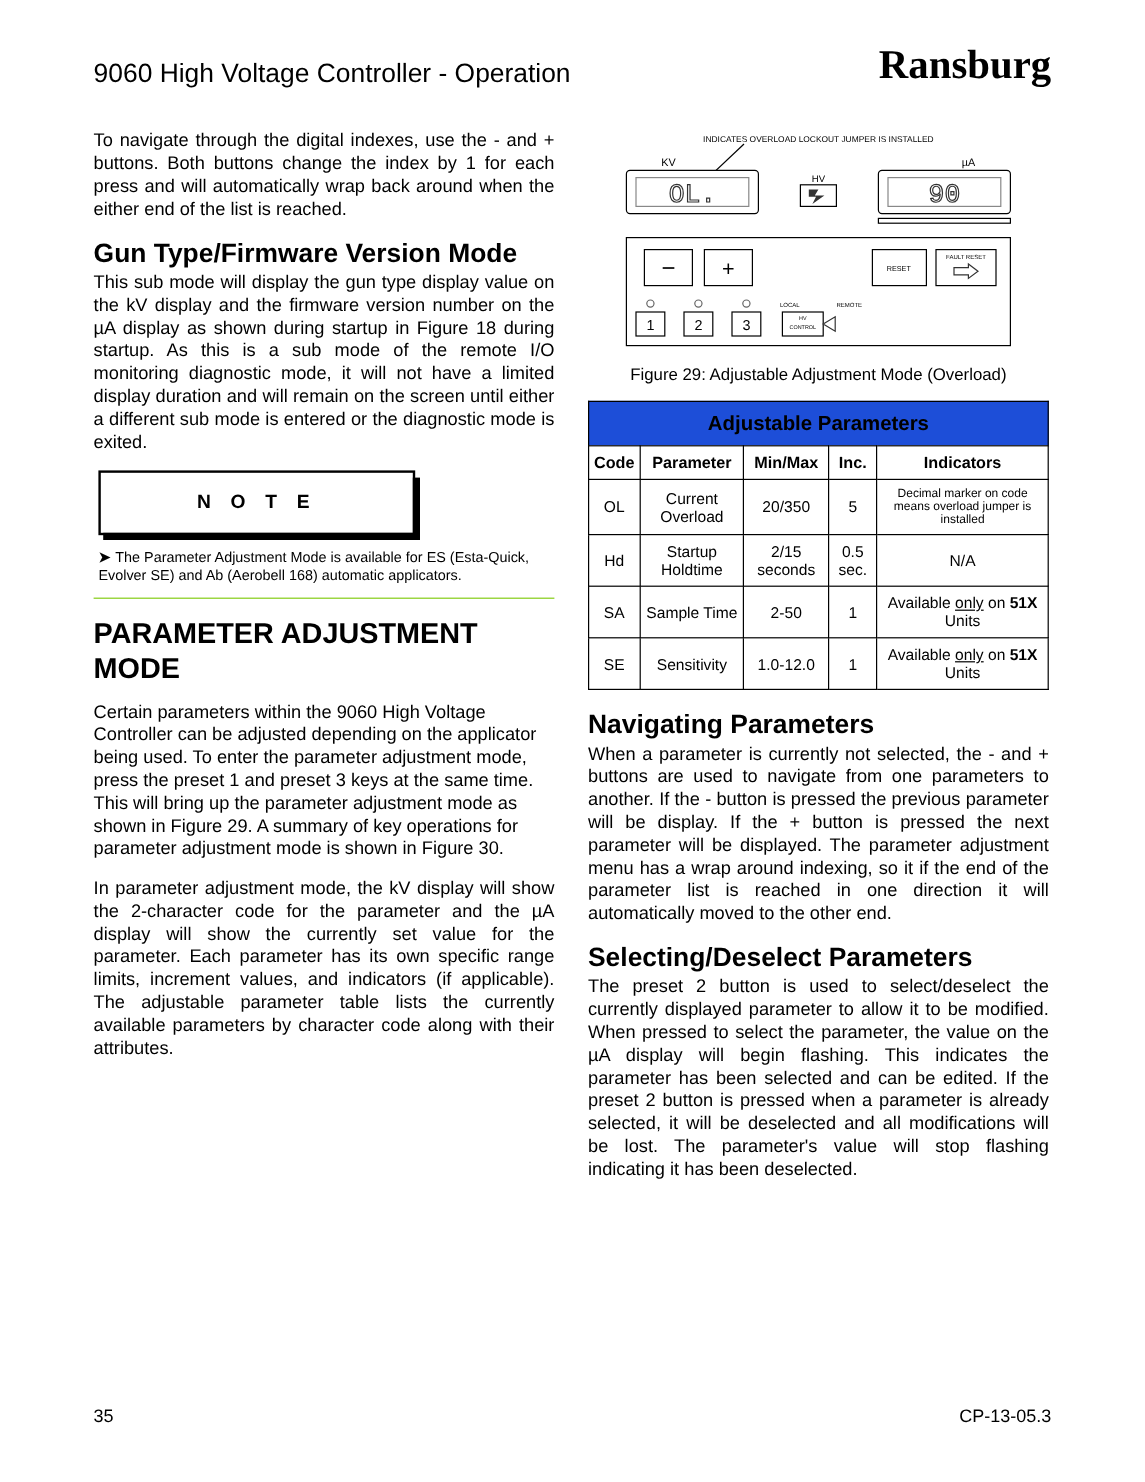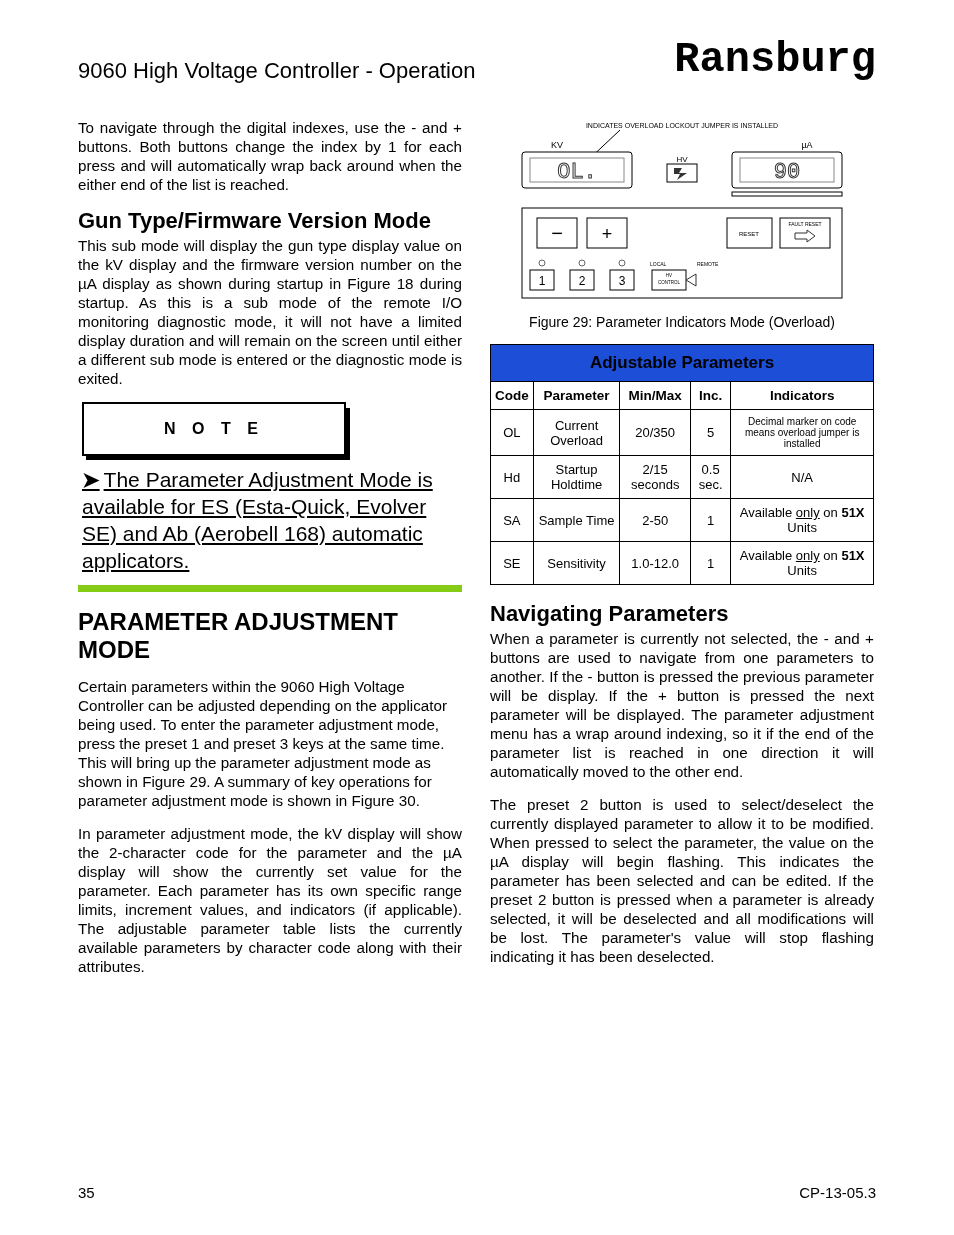--- a/index.html
+++ b/index.html
@@ -20,23 +20,23 @@
   .header {
     display: flex;
     justify-content: space-between;
     align-items: flex-end;
     margin-bottom: 34px;
   }
   .header-title {
     font-size: 22px;
   }
   .brand {
-    font-family: Liberation Mono, monospace;
-    font-weight: 700;
-    font-size: 42px;
+    font-family: Liberation Serif, serif;
+    font-weight: 700;
+    font-size: 34px;
   }
   .columns {
     display: flex;
     gap: 28px;
   }
   .col {
     width: 384px;
   }
   p.body {
     font-size: 15.2px;
@@ -83,25 +83,24 @@
     content: "";
     position: absolute;
     left: 2px;
     right: -6px;
     bottom: -6px;
     height: 6px;
     background: #000;
   }
   .note-body {
     border-top: 1px solid transparent;
-    border-bottom: 7px solid #84cc16;
+    border-bottom: 1px solid #84cc16;
     padding: 10px 4px 10px 4px;
-    font-size: 21px;
+    font-size: 12px;
     line-height: 1.28;
-    text-decoration: underline;
   }
   .note-body .arrow {
     font-weight: 700;
     margin-right: 4px;
   }
 
   
   .fig-wrap {
     width: 360px;
     margin: 0 auto 6px auto;
@@ -138,21 +137,21 @@
     font-weight: 700;
     font-size: 13.5px;
   }
   table.params td .under { text-decoration: underline; }
 
   
   .footer {
     position: absolute;
     left: 78px;
     right: 78px;
-    bottom: 34px;
+    bottom: 46px;
     display: flex;
     justify-content: space-between;
     font-size: 15px;
   }
 </style>
 </head>
 <body>
 
 <div class="page">
   <div class="header">
@@ -230,21 +229,21 @@
 
           <rect x="150" y="152" width="34" height="20" fill="#fff" stroke="#000"></rect>
           <text x="167" y="159" font-size="4.5" text-anchor="middle">HV</text>
           <text x="167" y="166" font-size="4.5" text-anchor="middle">CONTROL</text>
           <path d="M184 162 L194 156 L194 168 Z" fill="#fff" stroke="#333"></path>
 
           <text x="148" y="148" font-size="5">LOCAL</text>
           <text x="195" y="148" font-size="5">REMOTE</text>
         </svg>
       </div>
-      <div class="fig-caption">Figure 29: Parameter Indicators Mode (Overload)</div>
+      <div class="fig-caption">Figure 29: Adjustable Adjustment Mode (Overload)</div>
 
       <table class="params">
         <caption>Adjustable Parameters</caption>
         <thead>
           <tr>
             <th>Code</th>
             <th>Parameter</th>
             <th>Min/Max</th>
             <th>Inc.</th>
             <th>Indicators</th>
@@ -278,20 +277,21 @@
             <td>1.0-12.0</td>
             <td>1</td>
             <td><span>Available </span><span class="under">only</span><span> on </span><b>51X</b><span> Units</span></td>
           </tr>
         </tbody>
       </table>
 
       <h3 class="sub" style="margin-top:16px;">Navigating Parameters</h3>
       <p class="body">When a parameter is currently not selected, the - and + buttons are used to navigate from one parameters to another.   If the - button is pressed the previous parameter will be display.  If the + button is pressed the next parameter will be displayed.  The parameter adjustment menu has a wrap around indexing, so it if the end of the parameter list is reached in one direction it will automatically moved to the other end.</p>
 
+      <h3 class="sub">Selecting/Deselect Parameters</h3>
       <p class="body">The preset 2 button is used to select/deselect the currently displayed parameter to allow it to be modified.   When pressed to select the parameter, the value on the µA display will begin flashing.  This indicates the parameter has been selected and can be edited.  If the preset 2 button is pressed when a parameter is already selected, it will be deselected and all modifications will be lost.   The parameter's value will stop flashing indicating it has been deselected.</p>
     </div>
   </div>
 
   <div class="footer">
     <span>35</span>
     <span>CP-13-05.3</span>
   </div>
 </div>
 

